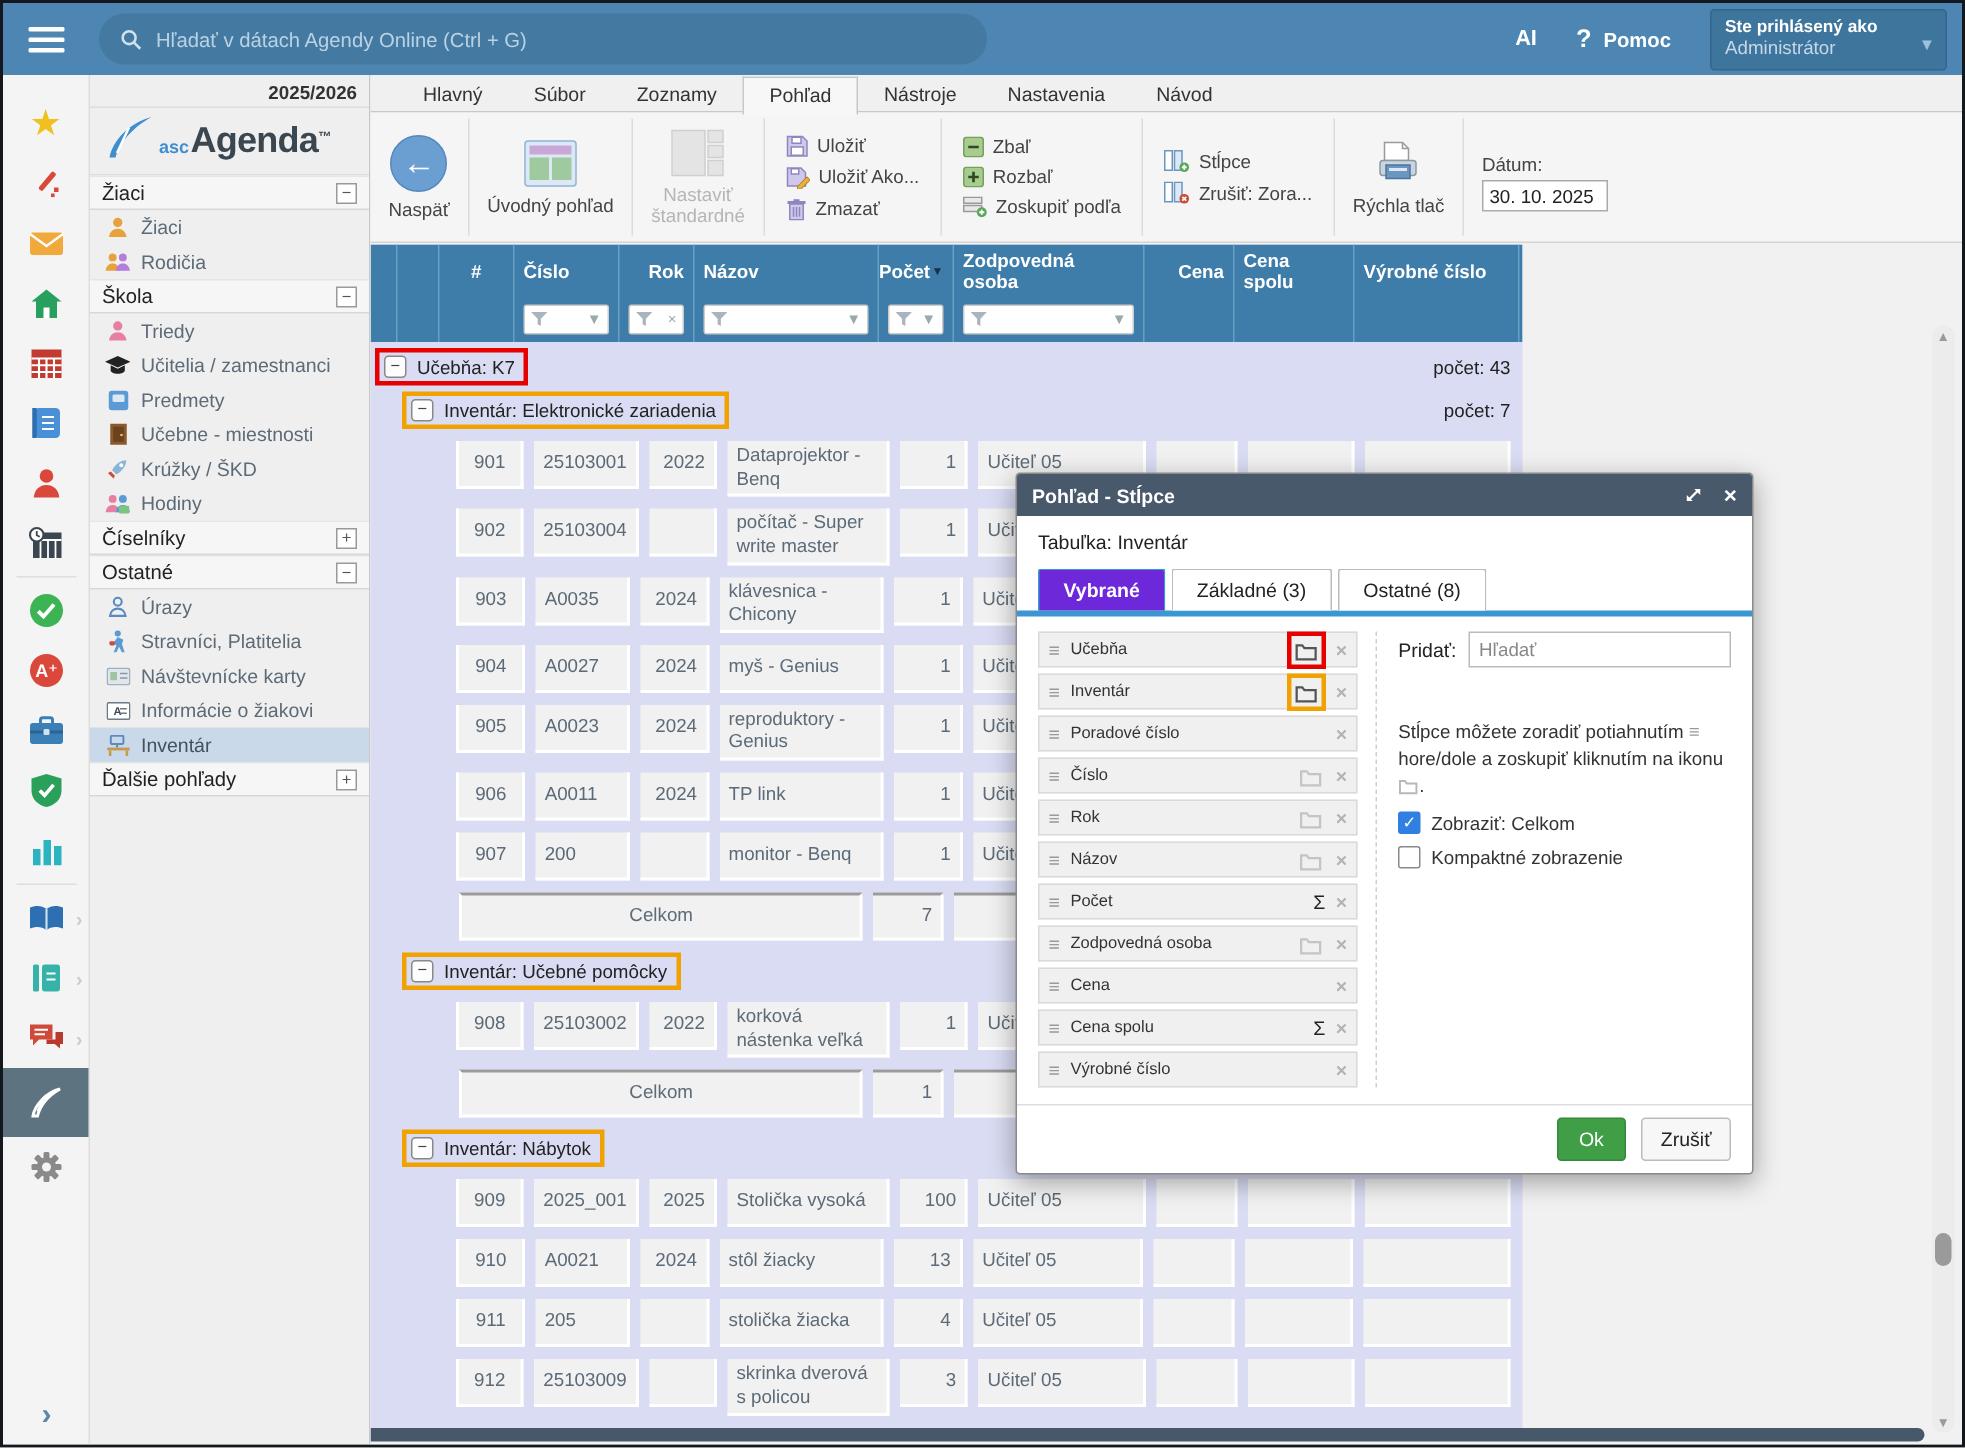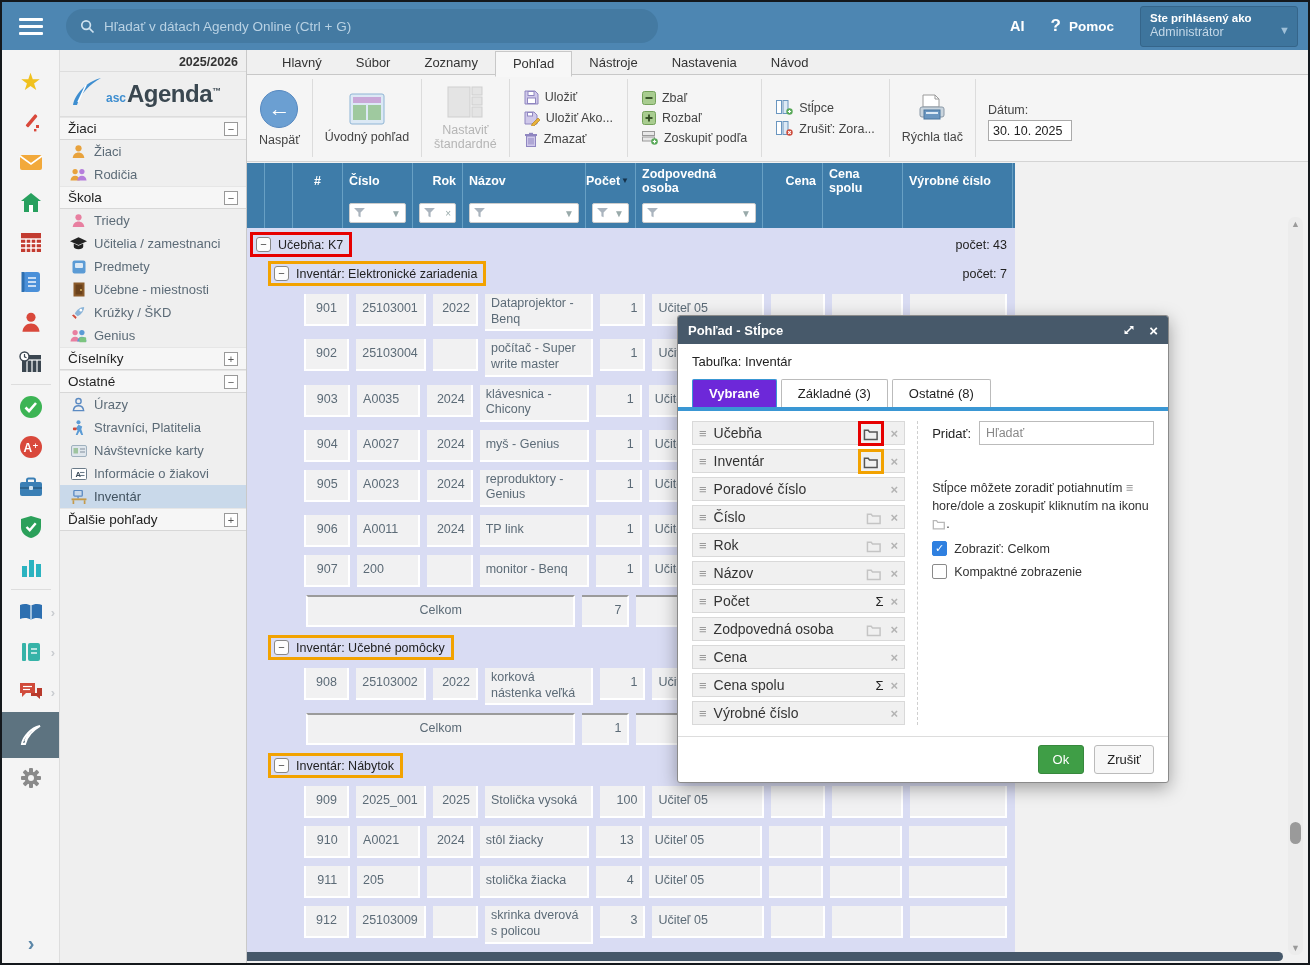--- a/index.html
+++ b/index.html
@@ -98,21 +98,21 @@
   .dtools span{cursor:pointer;font-weight:bold}
   .dbody{position:absolute;top:28px;left:0;right:0;bottom:46px;padding:10px 14px 0}
   .dtabs{display:flex;margin-top:10px}
   .dtab{padding:6px 16px;border:1px solid #bbb;border-bottom:none;background:#fff;margin-right:4px;border-radius:2px 2px 0 0;cursor:pointer}
   .dtab.active{background:#6d28d9;border-color:#3a97d4;color:#fff;font-weight:bold}
   .dbar{height:4px;background:#3a97d4;margin:0 -14px 0 -14px}
   .dcols{display:flex;margin-top:10px}
   .dlist{width:268px;display:flex;flex-direction:column;gap:4px;padding-right:12px;border-right:1px dashed #cfcfcf}
   .drow{height:24px;background:#f0f0f0;border:1px solid #d9d9d9;display:flex;align-items:center;padding:0 6px;gap:7px}
   .drow .grab{color:#9a9a9a;font-size:13px;cursor:grab}
-  .drow .dl{flex:1;font-size:14px;color:#333}
+  .drow .dl{flex:1;font-size:11px;color:#333}
   .drow .xdel{color:#b3b3b3;font-weight:bold;font-size:13px;cursor:pointer}
   .drow .sig{font-size:13px;color:#222;cursor:pointer}
   .fold{display:inline-flex;cursor:pointer}
   .foldwrap{display:inline-flex;padding:2px}
   .dright{flex:1;padding-left:14px}
   .addrow{display:flex;align-items:center;gap:8px}
   .addrow input{flex:1;height:24px;border:1px solid #bbb;padding:0 6px;font-size:12.5px;color:#333}
   .addrow input::placeholder{color:#888}
   .hint{margin-top:34px;font-size:12.5px;color:#333;line-height:1.45;max-width:330px}
   .cbx{display:flex;align-items:center;gap:7px;margin-top:8px;font-size:12.5px;color:#333}
@@ -417,21 +417,21 @@
                 <circle cx="6" cy="4.6" r="3.1"></circle>
                 <path d="M0.5 15c.3-3.5 2.6-5.6 5.5-5.6S11.2 11.5 11.5 15z"></path>
               </g>
               <g fill="#5b9bd5">
                 <circle cx="14" cy="4.6" r="3.1"></circle>
                 <path d="M8.5 15c.3-3.5 2.6-5.6 5.5-5.6s5.2 2.1 5.5 5.6z"></path>
               </g>
               <rect x="11" y="10" width="8" height="6" rx="1" fill="#7cc47f"></rect>
             </svg>
           </span>
-          <span>Genius</span>
+          <span>Hodiny</span>
         </div>
 
       <div class="sec">
           <span>Číselníky</span>
           <span class="tog">+</span>
         </div>
 
       <div class="sec">
           <span>Ostatné</span>
           <span class="tog">−</span>

